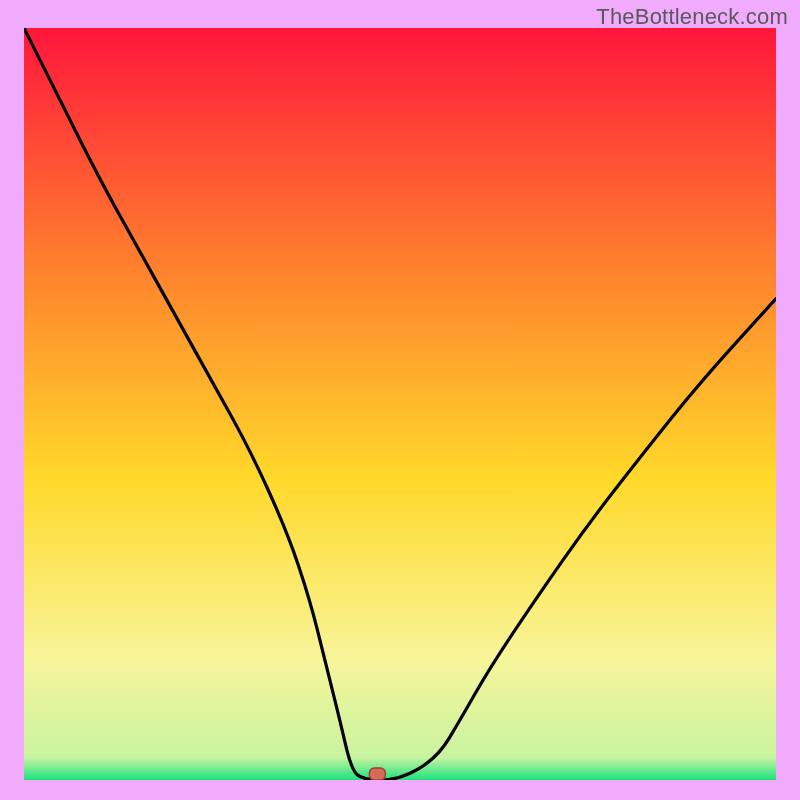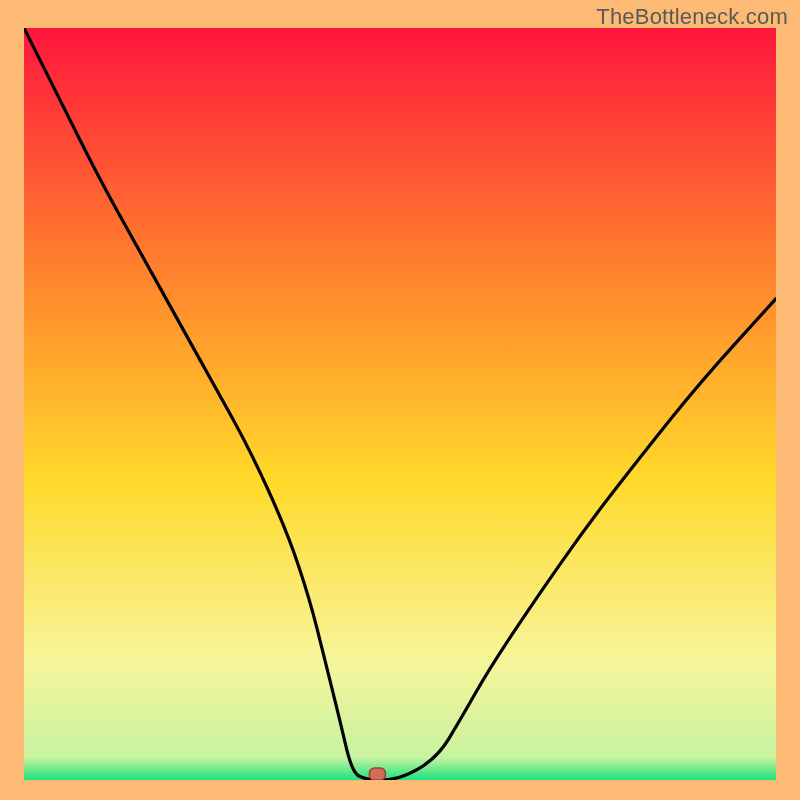--- a/index.html
+++ b/index.html
@@ -8,21 +8,21 @@
     width: 800px;
     height: 800px;
     background: #000;
     font-family: Arial, Helvetica, sans-serif;
     overflow: hidden;
   }
   .frame {
     position: relative;
     width: 800px;
     height: 800px;
-    background: #fdba74;
+    background: #f0abfc;
   }
   .watermark {
     position: absolute;
     top: 4px;
     right: 12px;
     color: #5a5a5a;
     font-size: 22px;
     font-weight: 500;
     letter-spacing: 0.2px;
     z-index: 20;

